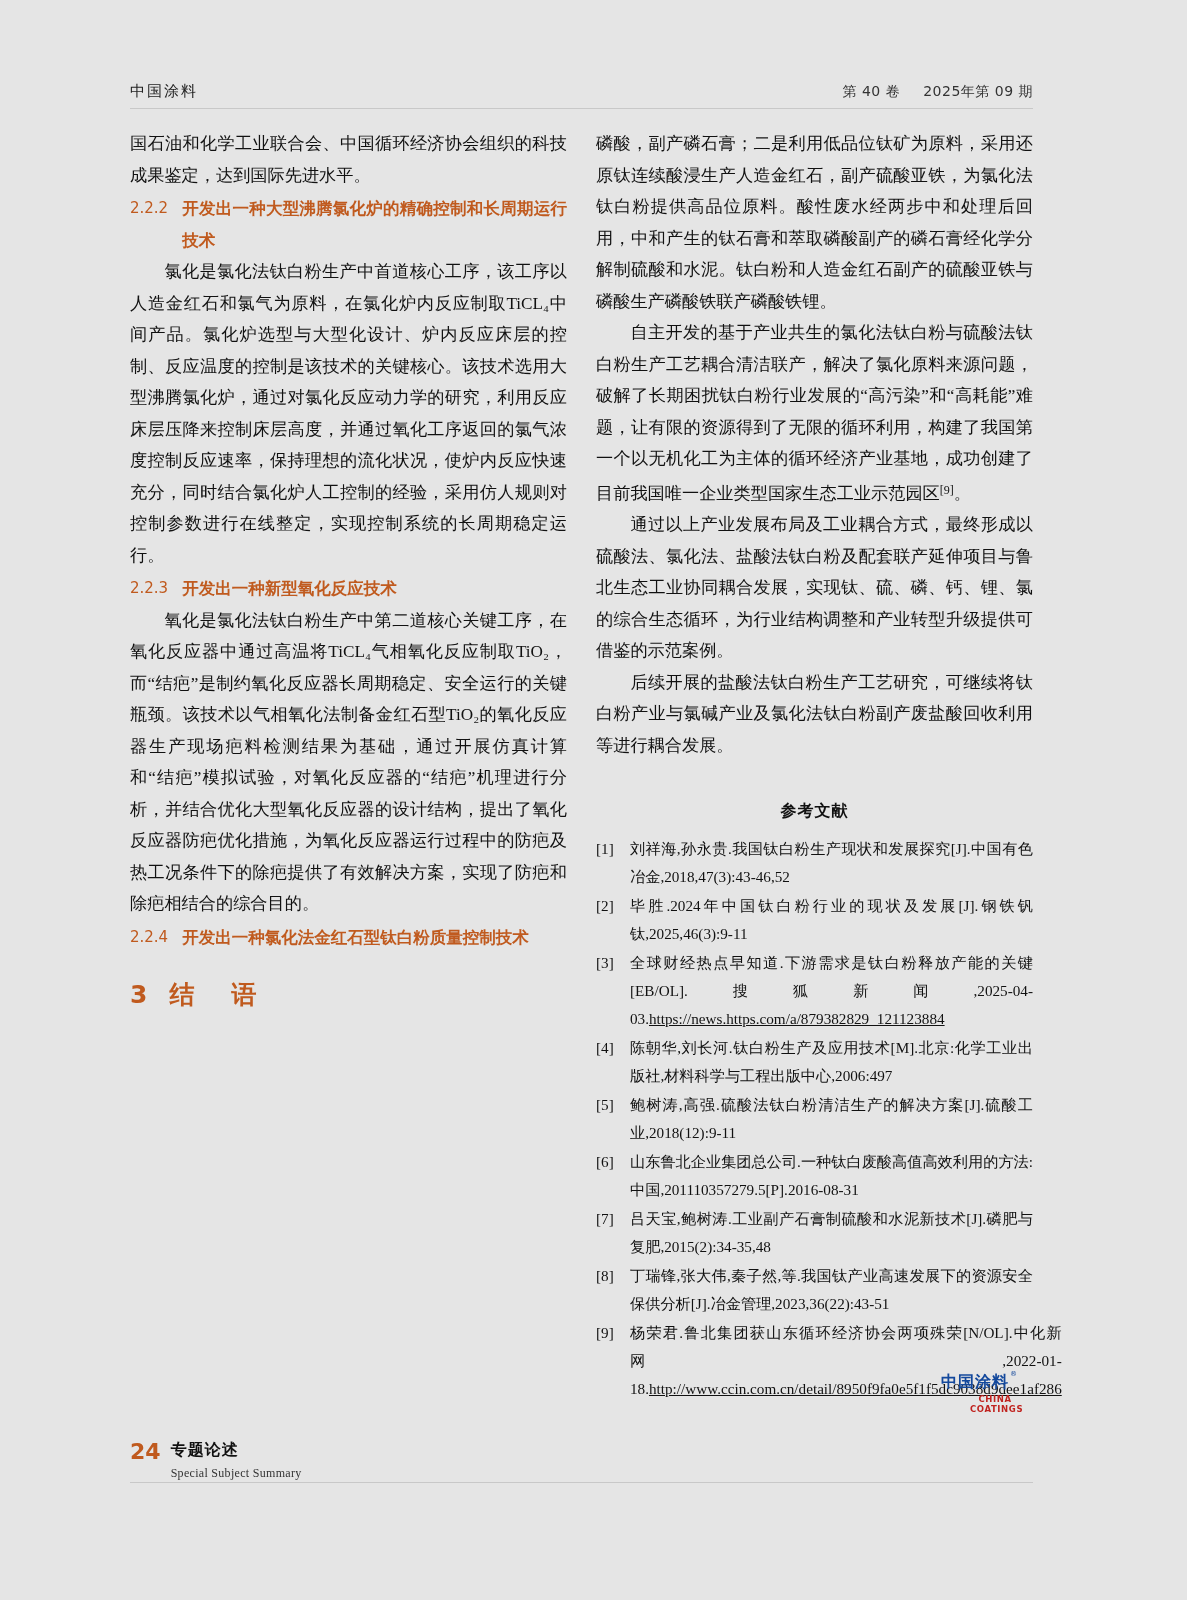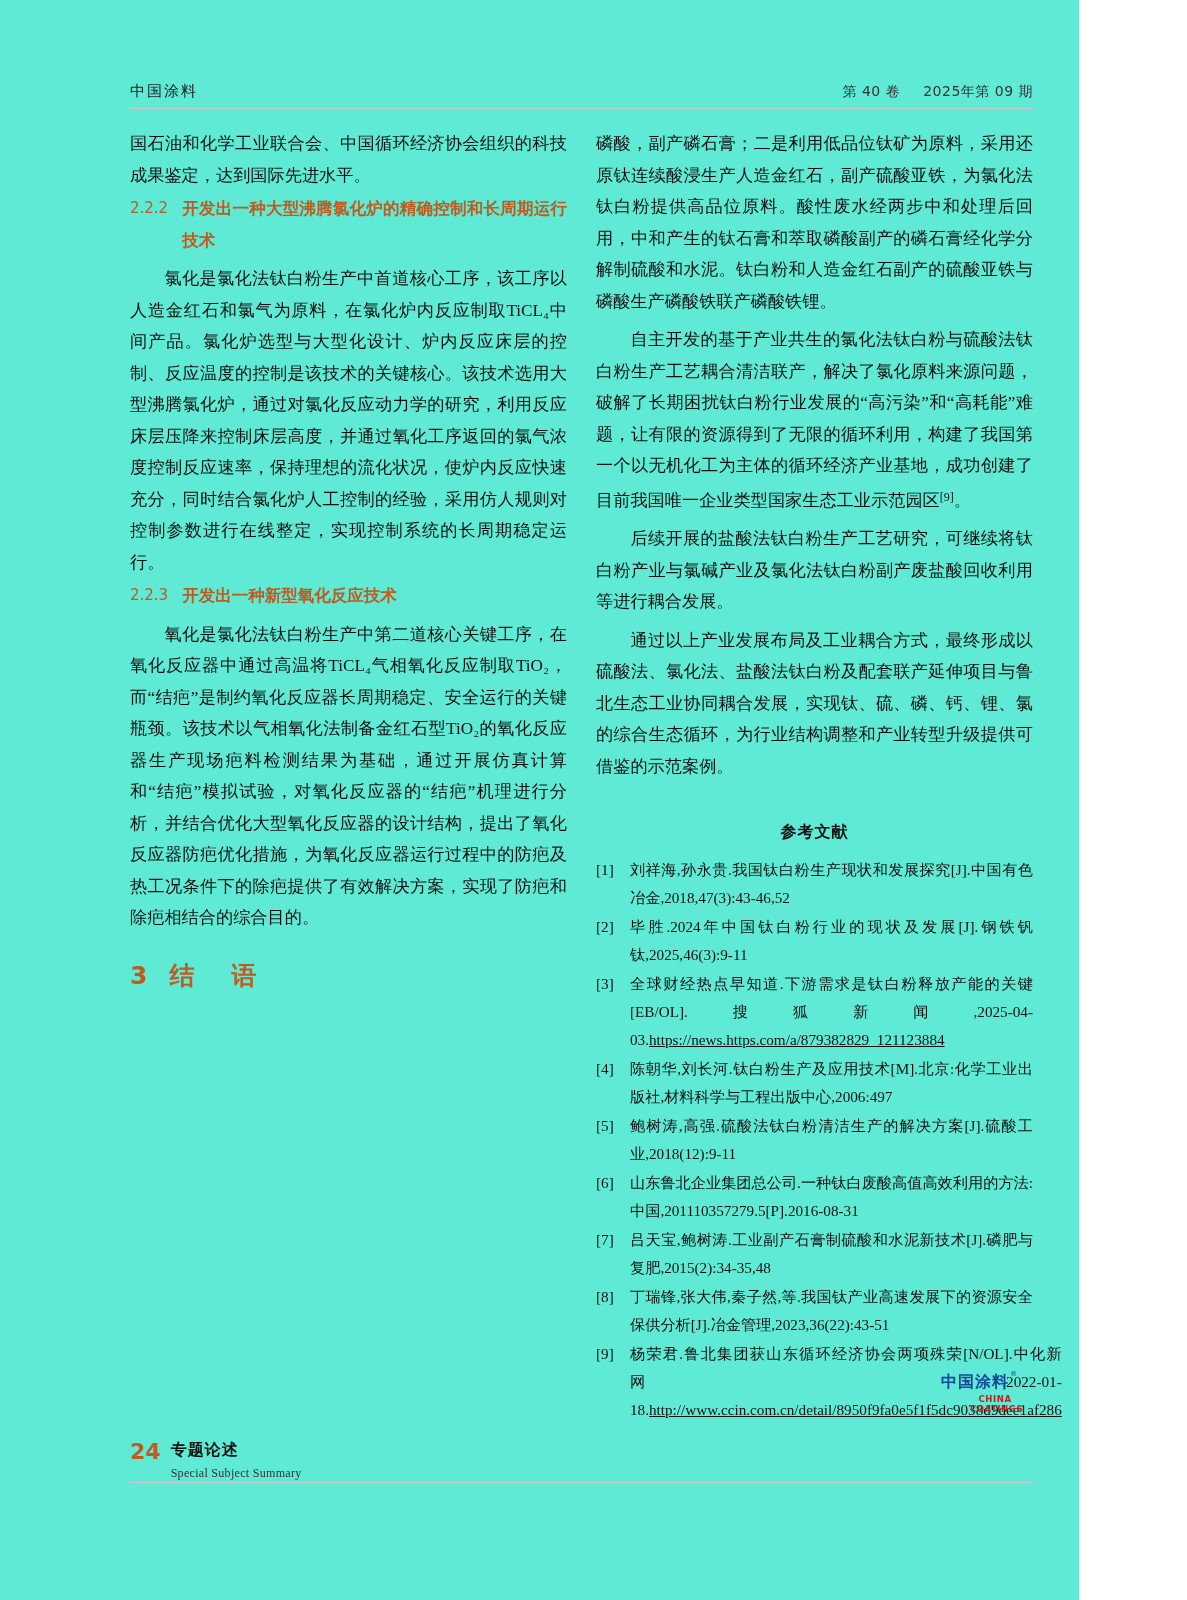--- a/index.html
+++ b/index.html
@@ -11,23 +11,23 @@
     width: 1187px;
     height: 1600px;
     font-family: "Liberation Serif", serif;
     color: #1a1a1a;
     position: relative;
     overflow: hidden;
   }
   .page {
     position: absolute;
     left: 0; top: 0;
-    width: 1079px;
+    width: 1187px;
     height: 1600px;
-    background: #5eead4;
+    background: #e5e5e5;
   }
 
   
   .runhead {
     position: absolute;
     left: 130px;
     top: 82px;
     width: 903px;
     display: flex;
     justify-content: space-between;
@@ -64,21 +64,21 @@
     width: 437px;
     font-size: 17.2px;
     line-height: 31.5px;
     text-align: justify;
     color: #111;
   }
   .col-left { left: 130px; }
   .col-right { left: 596px; }
 
   p { margin: 0; }
-  .indent { text-indent: 2em; margin-top: 7px; }
+  .indent { text-indent: 2em; }
 
   .sec-num-head {
     color: #c05a1e;
     font-family: "DejaVu Sans", sans-serif;
     font-size: 16.5px;
     font-weight: bold;
   }
   .subhead {
     display: flex;
     margin-top: 2px;
@@ -234,38 +234,42 @@
 
     <p class="indent">氯化是氯化法钛白粉生产中首道核心工序，该工序以人造金红石和氯气为原料，在氯化炉内反应制取TiCL₄中间产品。氯化炉选型与大型化设计、炉内反应床层的控制、反应温度的控制是该技术的关键核心。该技术选用大型沸腾氯化炉，通过对氯化反应动力学的研究，利用反应床层压降来控制床层高度，并通过氧化工序返回的氯气浓度控制反应速率，保持理想的流化状况，使炉内反应快速充分，同时结合氯化炉人工控制的经验，采用仿人规则对控制参数进行在线整定，实现控制系统的长周期稳定运行。</p>
 
     <div class="subhead">
       <span class="num">2.2.3</span>
       <span class="txt sec-num-head">开发出一种新型氧化反应技术</span>
     </div>
 
     <p class="indent">氧化是氯化法钛白粉生产中第二道核心关键工序，在氧化反应器中通过高温将TiCL₄气相氧化反应制取TiO₂，而“结疤”是制约氧化反应器长周期稳定、安全运行的关键瓶颈。该技术以气相氧化法制备金红石型TiO₂的氧化反应器生产现场疤料检测结果为基础，通过开展仿真计算和“结疤”模拟试验，对氧化反应器的“结疤”机理进行分析，并结合优化大型氧化反应器的设计结构，提出了氧化反应器防疤优化措施，为氧化反应器运行过程中的防疤及热工况条件下的除疤提供了有效解决方案，实现了防疤和除疤相结合的综合目的。</p>
 
+    <div class="subhead">
+      <span class="num">2.2.4</span>
+      <span class="txt sec-num-head">开发出一种氯化法金红石型钛白粉质量控制技术</span>
+    </div>
 
 
 
     <div class="big-head">
       <span class="n">3</span><span>结　语</span>
     </div>
 
   </div>
 
   <div class="col col-right">
 
     <p>磷酸，副产磷石膏；二是利用低品位钛矿为原料，采用还原钛连续酸浸生产人造金红石，副产硫酸亚铁，为氯化法钛白粉提供高品位原料。酸性废水经两步中和处理后回用，中和产生的钛石膏和萃取磷酸副产的磷石膏经化学分解制硫酸和水泥。钛白粉和人造金红石副产的硫酸亚铁与磷酸生产磷酸铁联产磷酸铁锂。</p>
 
     <p class="indent"><span>自主开发的基于产业共生的氯化法钛白粉与硫酸法钛白粉生产工艺耦合清洁联产，解决了氯化原料来源问题，破解了长期困扰钛白粉行业发展的“高污染”和“高耗能”难题，让有限的资源得到了无限的循环利用，构建了我国第一个以无机化工为主体的循环经济产业基地，成功创建了目前我国唯一企业类型国家生态工业示范园区</span><sup>[9]</sup><span>。</span></p>
 
+    <p class="indent">通过以上产业发展布局及工业耦合方式，最终形成以硫酸法、氯化法、盐酸法钛白粉及配套联产延伸项目与鲁北生态工业协同耦合发展，实现钛、硫、磷、钙、锂、氯的综合生态循环，为行业结构调整和产业转型升级提供可借鉴的示范案例。</p>
+
     <p class="indent">后续开展的盐酸法钛白粉生产工艺研究，可继续将钛白粉产业与氯碱产业及氯化法钛白粉副产废盐酸回收利用等进行耦合发展。</p>
-
-    <p class="indent">通过以上产业发展布局及工业耦合方式，最终形成以硫酸法、氯化法、盐酸法钛白粉及配套联产延伸项目与鲁北生态工业协同耦合发展，实现钛、硫、磷、钙、锂、氯的综合生态循环，为行业结构调整和产业转型升级提供可借鉴的示范案例。</p>
 
     <div class="ref-title">参考文献</div>
 
     <div class="ref">
       <div class="tag">[1]</div>
       <div class="body">刘祥海,孙永贵.我国钛白粉生产现状和发展探究[J].中国有色冶金,2018,47(3):43-46,52</div>
     </div>
 
     <div class="ref">
       <div class="tag">[2]</div>

